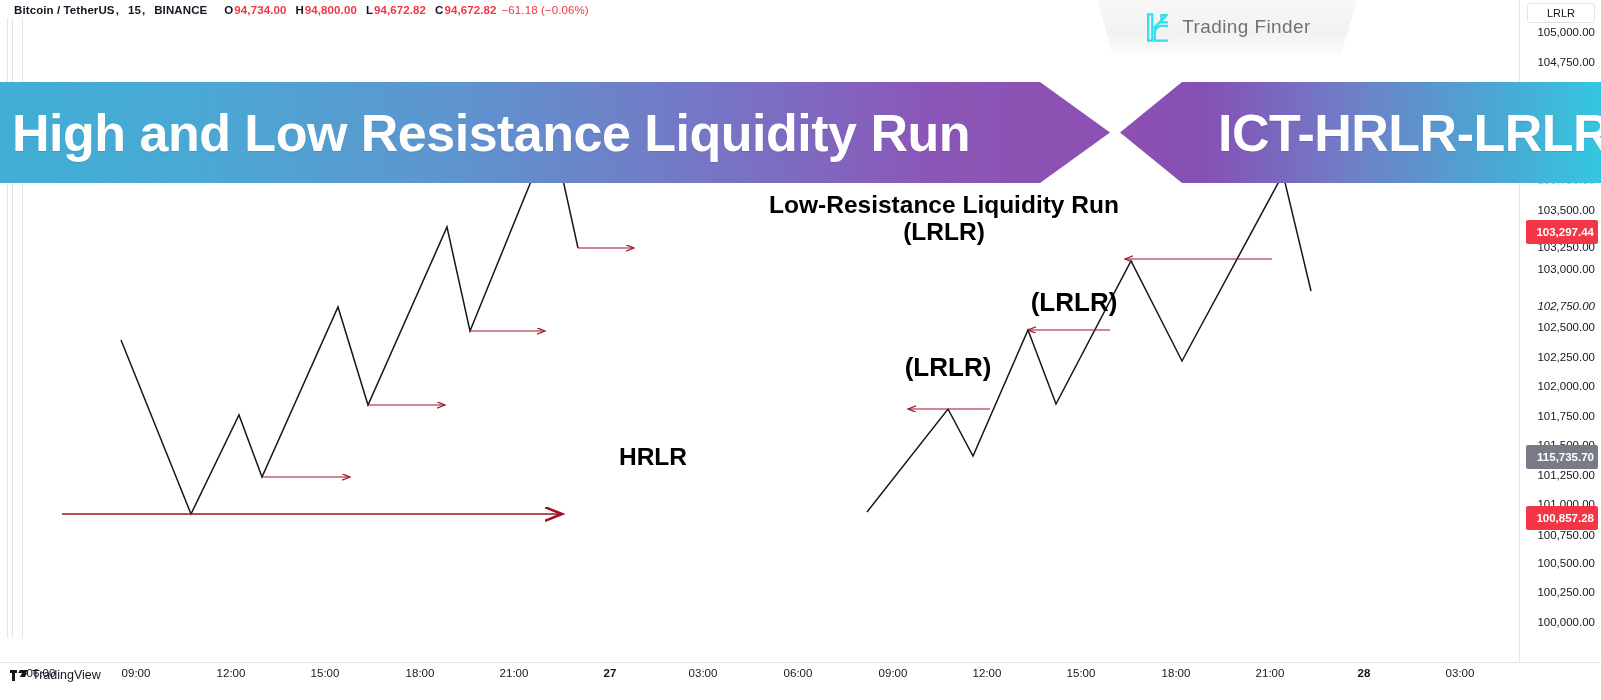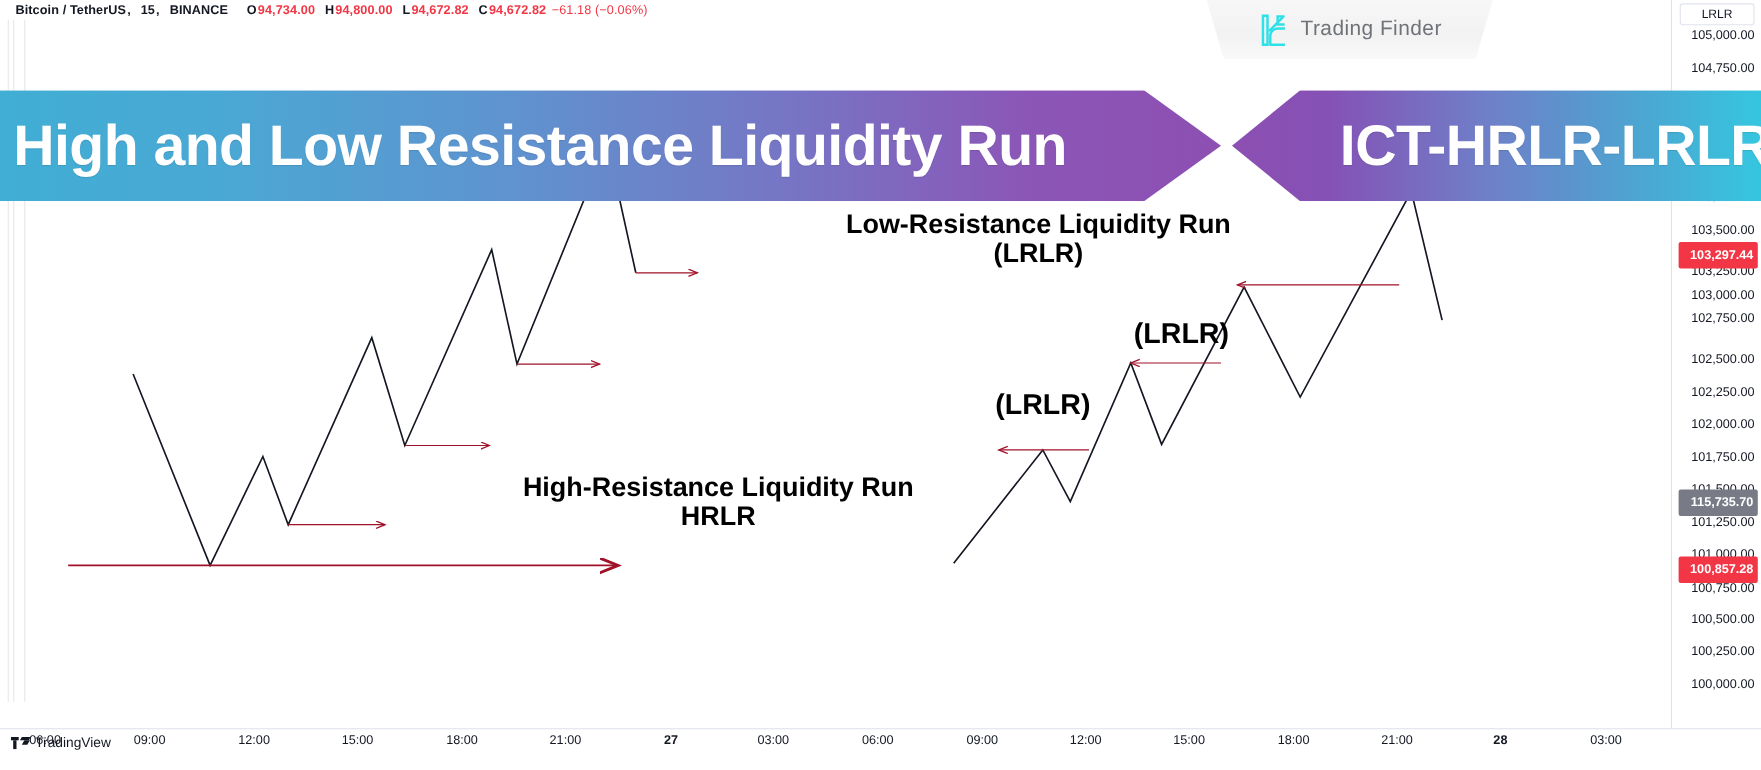--- a/index.html
+++ b/index.html
@@ -110,21 +110,21 @@
     <div id="ptick-host">
         <div class="ptick" style="top: 26px;">105,000.00</div>
         <div class="ptick" style="top: 56px;">104,750.00</div>
         <div class="ptick" style="top: 86px; color: rgb(141, 203, 228);">104,500.00</div>
         <div class="ptick" style="top: 116px; color: rgb(141, 203, 228);">104,250.00</div>
         <div class="ptick" style="top: 145px; color: rgb(141, 203, 228);">104,000.00</div>
         <div class="ptick" style="top: 174px; color: rgb(141, 203, 228);">103,750.00</div>
         <div class="ptick" style="top: 204px;">103,500.00</div>
         <div class="ptick" style="top: 241px;">103,250.00</div>
         <div class="ptick" style="top: 263px;">103,000.00</div>
-        <div class="ptick" style="top: 284px;">102,750.00</div>
+        <div class="ptick" style="top: 300px; font-style: italic;">102,750.00</div>
         <div class="ptick" style="top: 321px;">102,500.00</div>
         <div class="ptick" style="top: 351px;">102,250.00</div>
         <div class="ptick" style="top: 380px;">102,000.00</div>
         <div class="ptick" style="top: 410px;">101,750.00</div>
         <div class="ptick" style="top: 439px;">101,500.00</div>
         <div class="ptick" style="top: 469px;">101,250.00</div>
         <div class="ptick" style="top: 498px;">101,000.00</div>
         <div class="ptick" style="top: 529px;">100,750.00</div>
         <div class="ptick" style="top: 557px;">100,500.00</div>
         <div class="ptick" style="top: 586px;">100,250.00</div>
@@ -210,21 +210,20 @@
       <path d="M5.5 2.5 h4.4 v28 h-4.4 z" fill="none" stroke="#2fe0e8" stroke-width="2.4"></path>
       <path d="M26.5 3.2 h-6.8 v7.8 h6.8" fill="none" stroke="#2fe0e8" stroke-width="2.4"></path>
       <path d="M26.8 14.8 h-7.1 a7.1 7.1 0 0 0 -7.1 7.1 v8.6 h14.2" fill="none" stroke="#2fe0e8" stroke-width="2.4" stroke-linejoin="round"></path>
       <path d="M11.3 17.4 L24.6 4.1" fill="none" stroke="#2fe0e8" stroke-width="2.4"></path>
     </svg>
     <span class="tf-text">Trading Finder</span>
   </div>
 
   <div id="anno-host">
       <div class="anno big" style="left: 653px; top: 457px; transform: translate(-50%, -50%);">
-        <div>High-Resistance Liquidity Run</div>
         <div>HRLR</div>
       </div>
       <div class="anno big" style="left: 944px; top: 218px; transform: translate(-50%, -50%);">
         <div>Low-Resistance Liquidity Run</div>
         <div>(LRLR)</div>
       </div>
       <div class="anno mid" style="left: 948px; top: 368px; transform: translate(-50%, -50%);">
         <div>(LRLR)</div>
       </div>
       <div class="anno mid" style="left: 1074px; top: 303px; transform: translate(-50%, -50%);">

